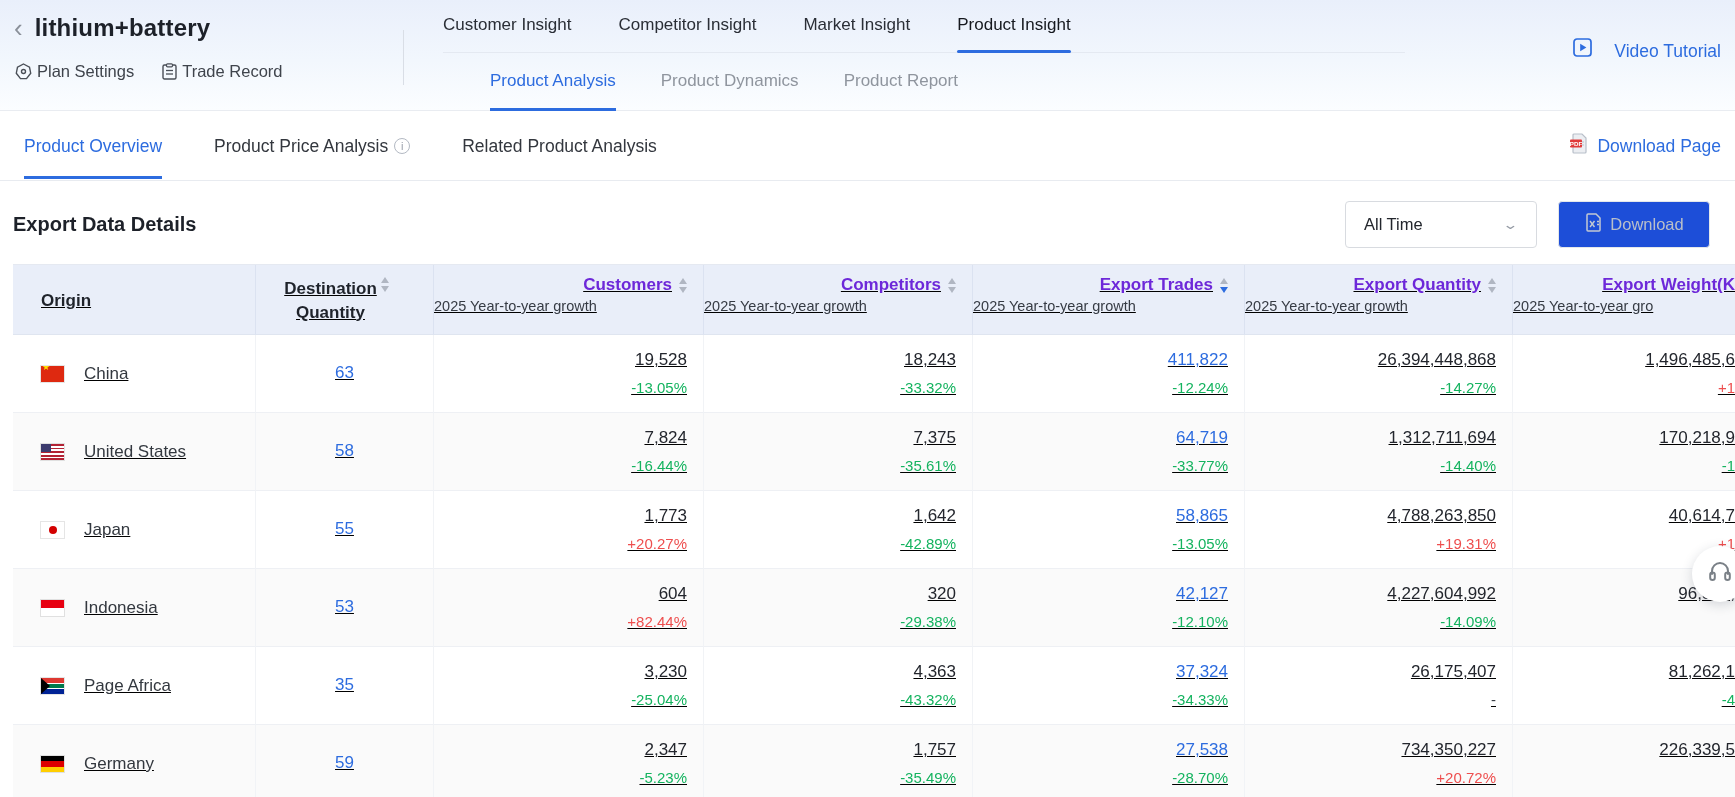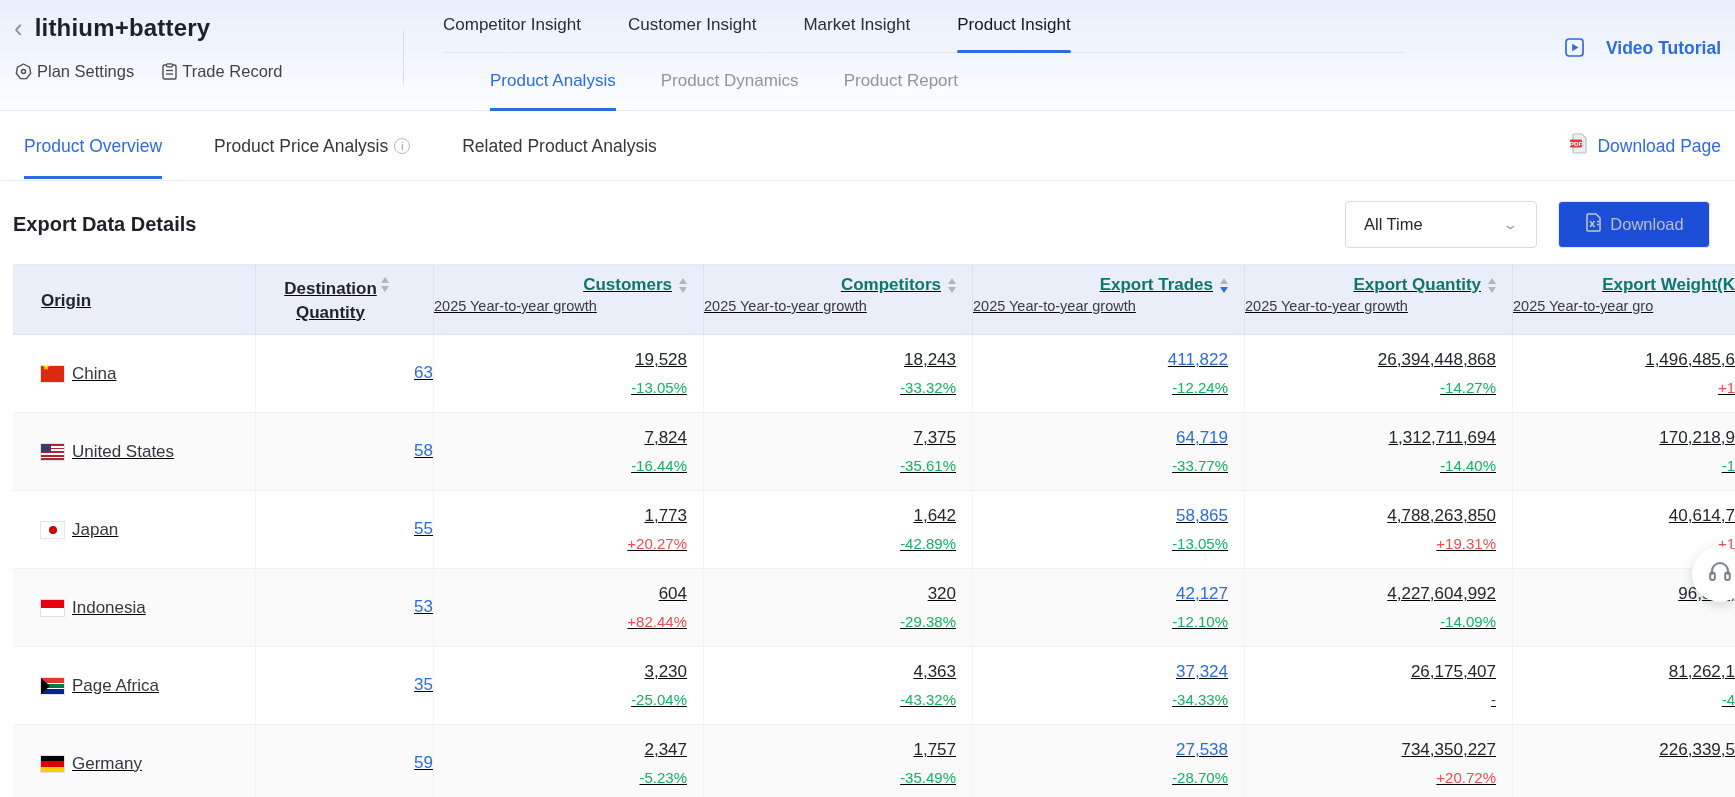--- a/index.html
+++ b/index.html
@@ -24,22 +24,22 @@
   .main-tab { position:relative; height:53px; line-height:50px; font-size:17px; font-weight:500;
               color:#2a2e36; cursor:pointer; white-space:nowrap; }
   .main-tab.active { font-weight:400; color:#15181e; }
   .main-tab.active::after { content:""; position:absolute; left:0; right:0; bottom:0; height:3px;
                             background:#2d6cdf; border-radius:2px; }
   .tabs-row2 { margin-left:490px; height:58px; display:flex; align-items:center; gap:45px; }
   .sub-tab { position:relative; height:58px; line-height:56px; font-size:17px; color:#8f959e;
              cursor:pointer; white-space:nowrap; }
   .sub-tab.active { color:#2d6cdf; }
   .sub-tab.active::after { content:""; position:absolute; left:0; right:0; bottom:0; height:3px; background:#2d6cdf; }
-  .video-tutorial { position:absolute; right:14px; top:38px; display:flex; align-items:flex-start; gap:22px;
-                    color:#2d6cdf; font-size:17.5px; cursor:pointer;font-weight:bold; }
+  .video-tutorial { position:absolute; right:14px; top:38px; display:flex; align-items:flex-end; gap:22px;
+                    color:#2d6cdf; font-size:17.5px; cursor:pointer; }
 
   
   .nav2 { position:relative; height:70px; background:#fff; border-bottom:1px solid #e8ebf0;
           display:flex; align-items:center; padding-left:24px; gap:52px; }
   .nav2-tab { position:relative; height:70px; line-height:68px; font-size:17.5px; color:#33373e;
               cursor:pointer; display:flex; align-items:center; gap:6px; white-space:nowrap; }
   .nav2-tab.active { color:#2d6cdf; }
   .nav2-tab.active::after { content:""; position:absolute; left:0; right:0; bottom:2px; height:3px; background:#2d6cdf; }
   .info-dot { width:16px; height:16px; border:1px solid #b3b9c3; border-radius:50%; color:#9aa0aa;
               font-size:11px; line-height:14px; text-align:center; font-style:normal; }
@@ -62,38 +62,38 @@
   .tr { display:grid; grid-template-columns:243px 178px 270px 269px 272px 268px 1fr;text-decoration:underline; }
   .th { background:#e9eef9; border-right:1px solid #dbe2f1; border-bottom:1px solid #dfe5f0;
         height:70px; padding:10px 16px 8px 0; }
   .th:last-child { border-right:none; padding-right:0; }
   .td { border-right:1px solid #f1f3f6; border-bottom:1px solid #eef0f4; height:78px;
         padding:14px 16px 0 0; text-align:right; }
   .td:last-child { border-right:none; padding-right:0; }
   .row-alt .td { background:#fafafa; }
   .th-origin { display:flex; align-items:center; padding-left:28px; font-size:17px; font-weight:700; color:#1f232b; }
   .th-line { display:flex; align-items:center; justify-content:flex-end; gap:7px;
-             font-size:17px; font-weight:700; color:#0f766e; }
+             font-size:17px; font-weight:700; color:#6d28d9; }
   .th-center { display:flex; flex-direction:column; justify-content:center; align-items:center; height:100%; }
   .th-center .two-line { text-align:center; font-size:17px; font-weight:700; color:#1f232b; line-height:24px; }
   .th-center-wrap { display:flex; gap:4px; }
   .th-sub { font-size:14.5px; font-weight:400; color:#363b44; margin-top:3px; }
   .sorter { display:flex; flex-direction:column; gap:3px; cursor:pointer; }
   .car-up { width:0; height:0; border-left:4.5px solid transparent; border-right:4.5px solid transparent;
             border-bottom:6px solid #b0b6c2; }
   .car-down { width:0; height:0; border-left:4.5px solid transparent; border-right:4.5px solid transparent;
               border-top:6px solid #b0b6c2; }
   .car-down.active { border-top-color:#2d6cdf; }
-  .td-origin { display:flex; align-items:center; text-align:center; padding:0 0 0 28px; }
+  .td-origin { display:flex; align-items:center; text-align:center; padding:0 0 0 28px;gap:12px; }
   .country { font-size:17px; color:#33383f; }
   .cell-main { font-size:17px; color:#23262d; line-height:22px; }
   .cell-main.link, .dest-link { color:#2d6cdf; cursor:pointer; }
   .cell-growth { font-size:15px; line-height:20px; margin-top:7px; }
   .up { color:#ee4e4e; } .down { color:#14b35f; } .neutral { color:#3a3f46; }
-  .td-dest { padding-right:0; } .td-dest .cell-main { line-height:48px; }
+  .td-dest { padding-right:0;text-align:center; } .td-dest .cell-main { line-height:48px; }
 
   
   .flag { width:23px; height:16px; margin-right:8px; flex:0 0 auto; position:relative;
           box-shadow:0 0 0 1px rgba(0,0,0,.10); overflow:hidden; }
   .flag-cn { background:#de2910; } .flag-cn::after { content:"★"; position:absolute; left:1px; top:-4px;
              color:#ffde00; font-size:9px; }
   .flag-us { background:repeating-linear-gradient(180deg,#b22234 0 1.8px,#fff 1.8px 3.6px); }
   .flag-us::after { content:""; position:absolute; left:0; top:0; width:10px; height:8px; background:#3c3b6e; }
   .flag-jp { background:#fff; } .flag-jp::after { content:""; position:absolute; left:7.5px; top:4px;
              width:8px; height:8px; border-radius:50%; background:#d30000; }
@@ -136,22 +136,22 @@
               <line x1="4" y1="11" x2="11" y2="11" stroke="#4a4f57" stroke-width="1.3"></line>
             </svg>
           </span>
         <span>Trade Record</span>
       </span>
     </div>
   </div>
   <div class="band-divider"></div>
 
   <div class="tabs-row1">
+    <span class="main-tab">Customer Insight</span>
     <span class="main-tab">Competitor Insight</span>
-    <span class="main-tab">Customer Insight</span>
     <span class="main-tab">Market Insight</span>
     <span class="main-tab active">Product Insight</span>
   </div>
   <div class="tabs-row2">
     <span class="sub-tab active">Product Analysis</span>
     <span class="sub-tab">Product Dynamics</span>
     <span class="sub-tab">Product Report</span>
   </div>
 
   <span class="video-tutorial">

